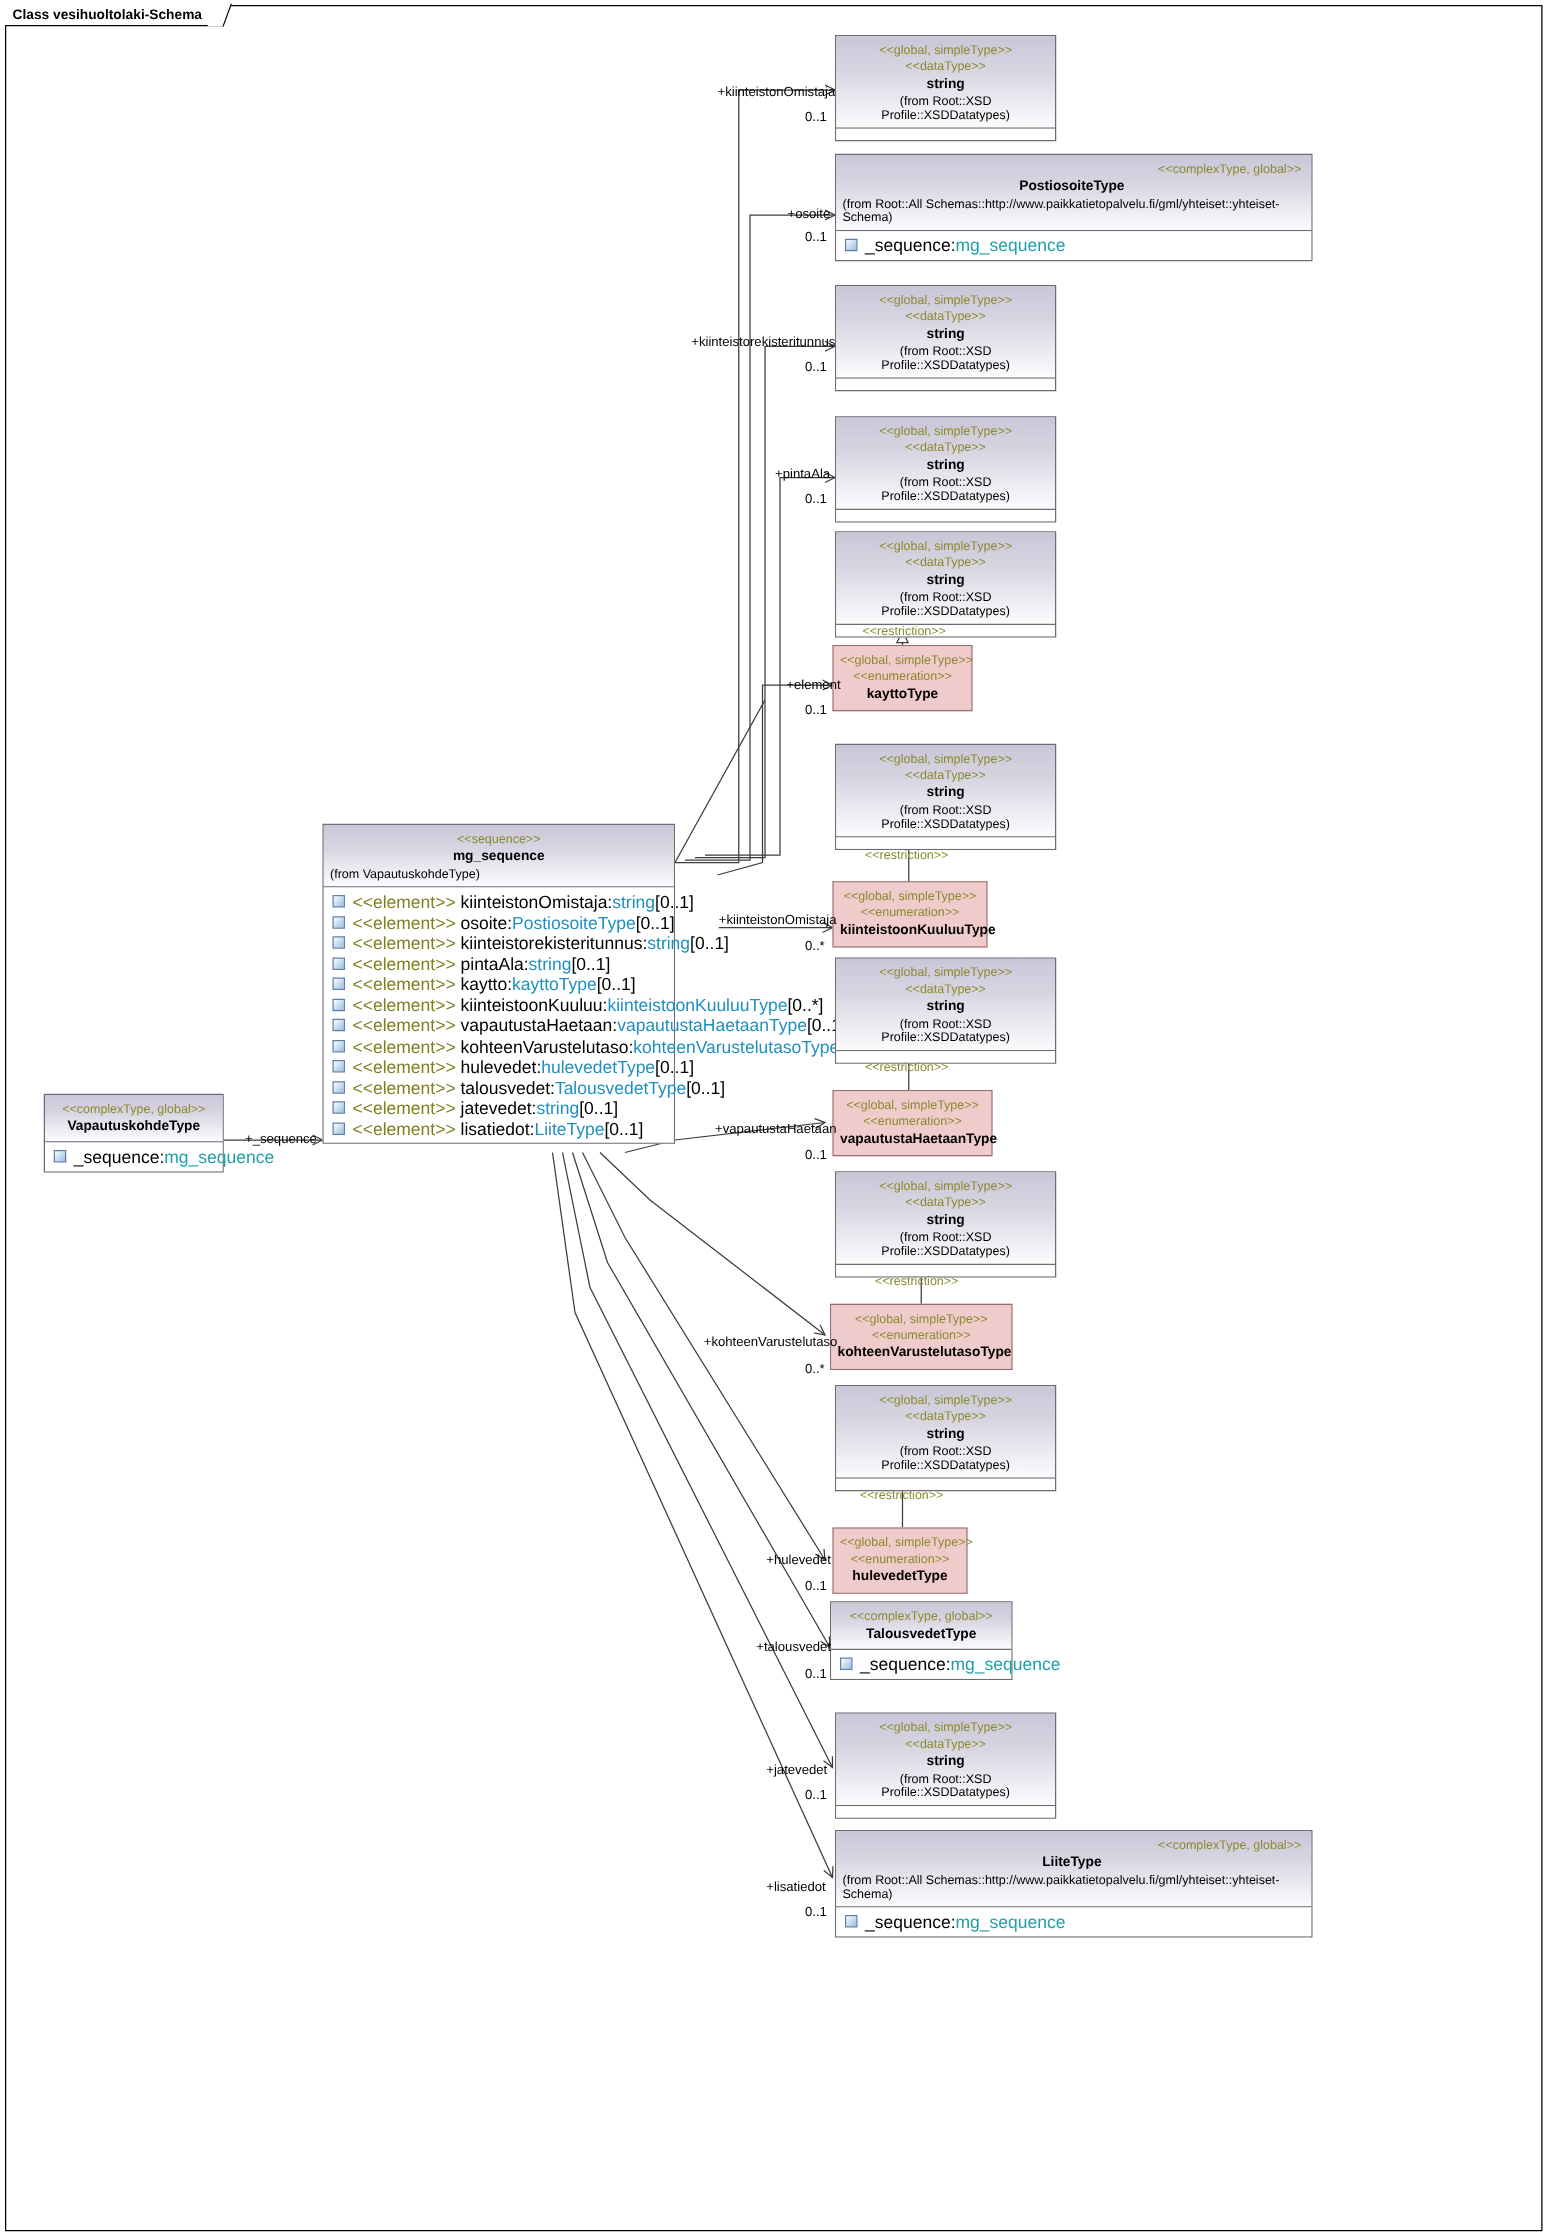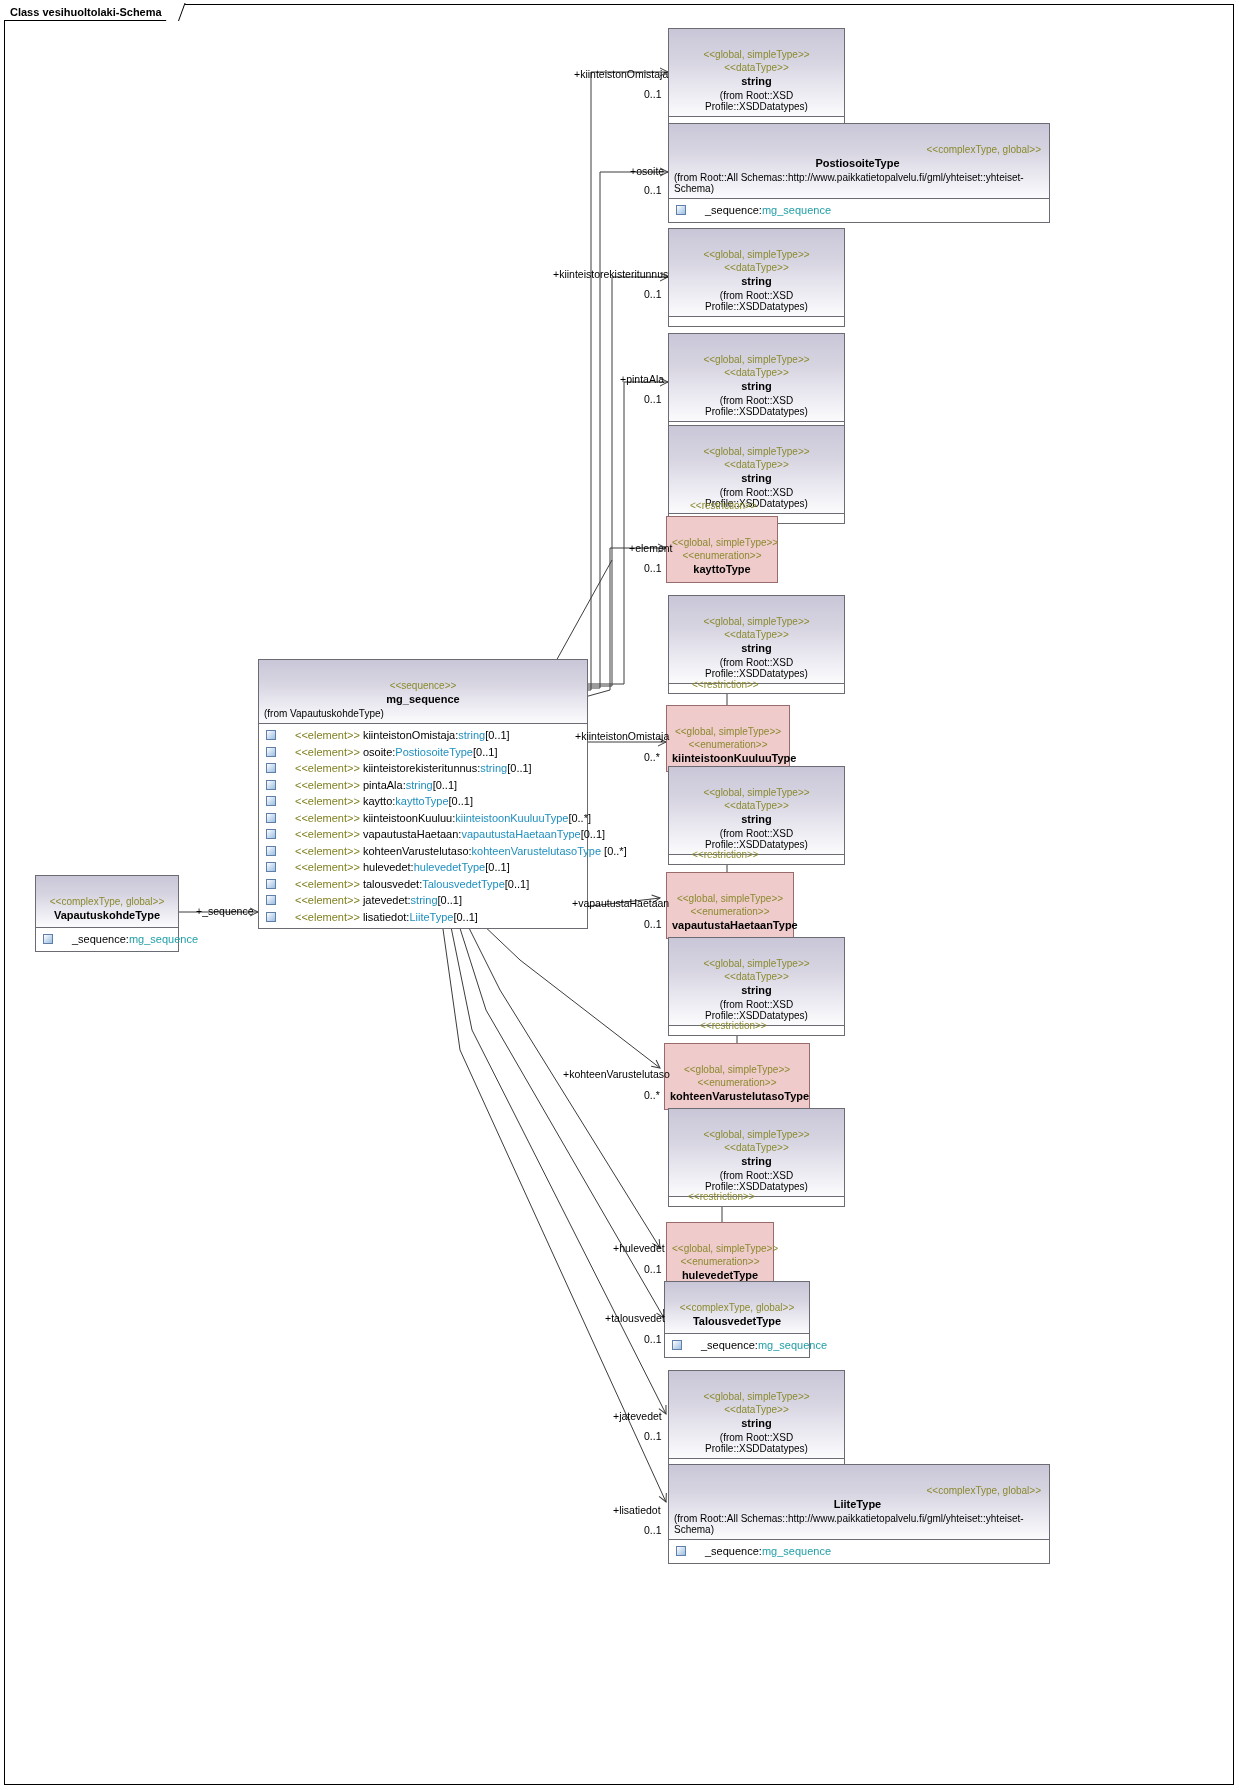--- a/index.html
+++ b/index.html
@@ -87,21 +87,21 @@
     box-sizing: border-box;
     border: 1px solid #6b6b73;
     background: #ffffff;
     font-size: 10.5px;
     color: #000000;
     box-shadow: 0 0 0 0 transparent;
   }
   .node .head {
     background: linear-gradient(to bottom, #c9c6d8 0%, #d8d5e2 38%, #efeef4 78%, #fbfbfd 100%);
     border-bottom: 1px solid #6b6b73;
-    padding: 19px 5px 4px 5px;
+    padding: 5px 5px 4px 5px;
     text-align: center;
   }
   .node.enum .head {
     background: #f0cbcb;
     border-bottom: none;
     padding-bottom: 5px;
   }
   .node.enum {
     border: 1px solid #9a6b6b;
     background: #f0cbcb;
@@ -131,25 +131,25 @@
     min-height: 8px;
   }
   .compartment.empty {
     min-height: 7px;
     padding: 0;
     height: 9px;
   }
   .attr {
     display: flex;
     align-items: center;
-    gap: 19px;
+    gap: 6px;
     padding: 0px 6px 0px 7px;
     line-height: 16.5px;
     white-space: nowrap;
-    font-size: 11px;
+    font-size: 14px;
   }
   .attr-icon {
     flex: 0 0 auto;
     width: 10px;
     height: 10px;
     border: 1px solid #5f7fa8;
     background: linear-gradient(135deg, #ffffff 0%, #cfe0f2 45%, #9dbfe0 100%);
     box-sizing: border-box;
   }
   .attr-text { color: #000000; }
@@ -231,21 +231,21 @@
     </div>
     <div class="compartment">
       <div class="attr">
         <span class="attr-icon"></span>
         <span class="attr-text"><span>_sequence:</span><span class="t-teal">mg_sequence</span></span>
       </div>
     </div>
   </div>
   <div class="lbl" style="left:196px; top:905px;">+_sequence</div>
 
-  <div class="node" style="left:258px; top:659px; width:330px;">
+  <div class="node" style="left:258px; top:659px; width:282px;">
     <div class="head">
       <div class="stereo">&lt;&lt;sequence&gt;&gt;</div>
       <div class="clsname">mg_sequence</div>
       <div class="from-inline">(from VapautuskohdeType)</div>
     </div>
     <div class="compartment">
       <div class="attr">
         <span class="attr-icon"></span>
         <span class="attr-text"><span class="t-green">&lt;&lt;element&gt;&gt;</span> <span>kiinteistonOmistaja:</span><span class="t-blue">string</span><span class="t-mult">[0..1]</span></span>
       </div>

